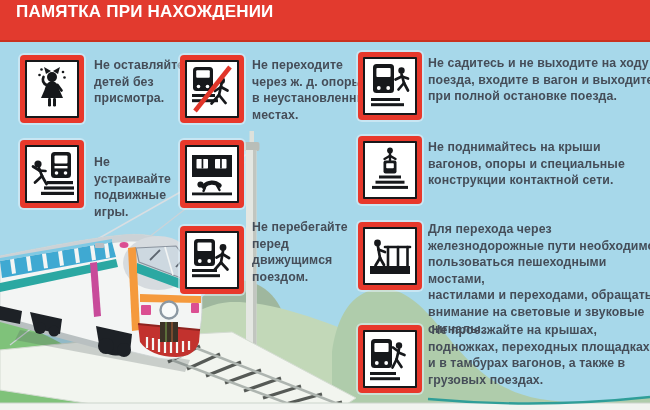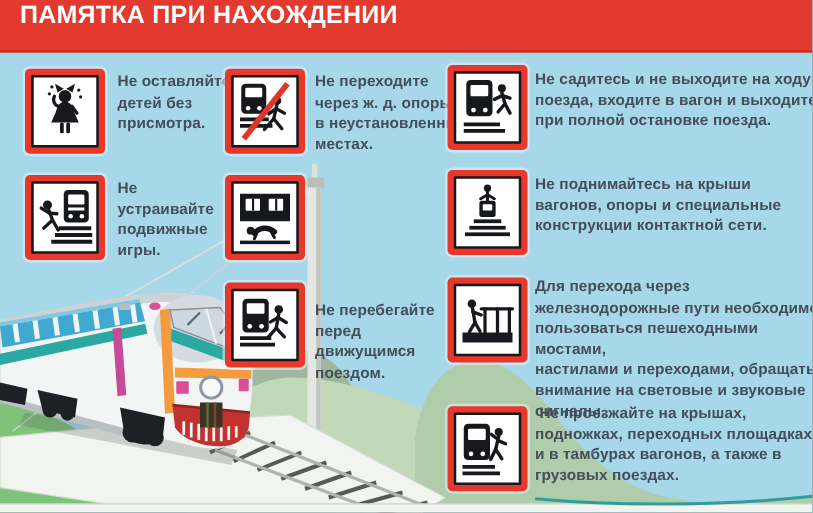--- a/index.html
+++ b/index.html
@@ -5,21 +5,21 @@
   html,body{margin:0;padding:0;background:#888;}
   .poster{
     position:relative; width:650px; height:410px; overflow:hidden;
     background:#a7d8ea;
     font-family:"Liberation Sans", sans-serif;
   }
   .scene{position:absolute; left:0; top:0; width:650px; height:410px;}
   .header{
     position:absolute; left:0; top:0; width:650px; height:42px;
     background:#e23a2e; border-bottom:2px solid #c9311f; box-sizing:border-box;
-    color:#ffffff; font-weight:bold; font-size:20px; line-height:18.5px;
+    color:#ffffff; font-weight:bold; font-size:17px; line-height:18.5px;
     padding:3px 0 0 16px; letter-spacing:.2px; white-space:nowrap;
   }
   .sign{
     position:absolute; width:64px; height:68px; background:#e8382b;
     border-radius:4px; padding:5px; box-sizing:border-box;
     box-shadow:0 0 0 2px rgba(228,243,250,.55);
   }
   .sign-inner{
     width:100%; height:100%; background:#ffffff; border:2px solid #17181a;
     border-radius:1px; display:flex; align-items:center; justify-content:center;
@@ -196,21 +196,21 @@
         <g stroke="#16181b" stroke-width="2.7" stroke-linecap="round" fill="none">
           <path d="M9,18 L12,26"></path>
             <path d="M9.5,20.5 L3,16.5"></path>
             <path d="M9.5,20.5 L15.5,21"></path>
           <path d="M12,26 L5,32.5"></path>
             <path d="M12,26 L16.5,34"></path>
         </g>
       </svg>
     </div>
   </div>
-  <div class="rule-text" style="left:94px;top:142px;width:110px">Не
+  <div class="rule-text" style="left:94px;top:154px;width:110px">Не
 устраивайте
 подвижные
 игры.</div>
 
   <div class="sign" style="left:180px;top:55px">
     <div class="sign-inner">
       <svg width="44" height="48" viewBox="0 0 44 48">
         <rect x="3" y="2" width="20" height="24" rx="3.5" fill="#16181b"></rect>
         <rect x="6.2" y="5.2" width="13.6" height="7.6" rx="1" fill="#fff"></rect>
         <circle cx="8.5" cy="21.5" r="1.8" fill="#fff"></circle>
@@ -266,21 +266,21 @@
         <g stroke="#16181b" stroke-width="2.7" stroke-linecap="round" fill="none">
           <path d="M33,15 L31,26.5"></path>
             <path d="M32.5,18 L39,22"></path>
             <path d="M32.5,18 L26.5,21.5"></path>
           <path d="M31,26.5 L24,34.5"></path>
             <path d="M31,26.5 L37.5,33.5"></path>
         </g>
       </svg>
     </div>
   </div>
-  <div class="rule-text" style="left:252px;top:240px;width:150px">Не перебегайте
+  <div class="rule-text" style="left:252px;top:219px;width:150px">Не перебегайте
 перед
 движущимся
 поездом.</div>
 
   <div class="sign" style="left:358px;top:52px">
     <div class="sign-inner">
       <svg width="44" height="48" viewBox="0 0 44 48">
         <rect x="5" y="2" width="21" height="29" rx="3.5" fill="#16181b"></rect>
         <rect x="8.4" y="6" width="14.2" height="9" rx="1" fill="#fff"></rect>
         <circle cx="10.8" cy="26" r="1.9" fill="#fff"></circle>

